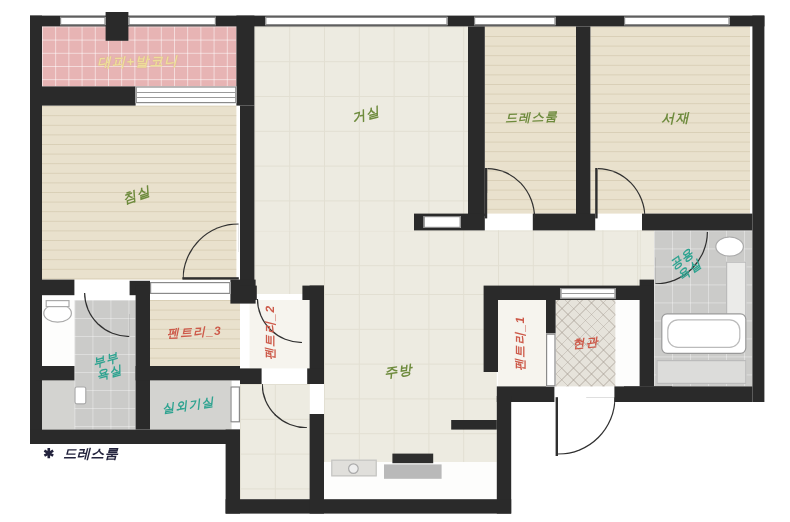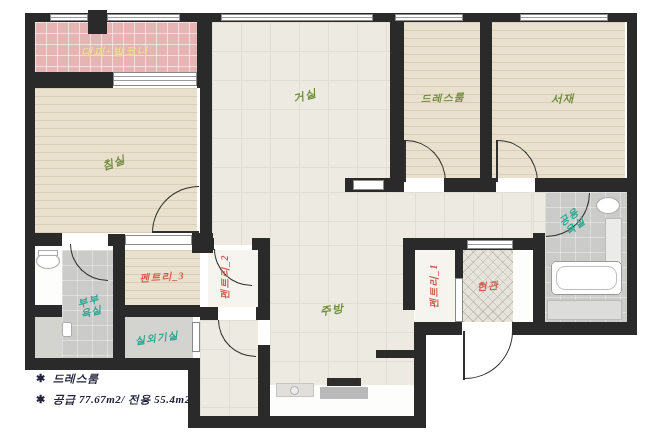--- a/index.html
+++ b/index.html
@@ -1,18 +1,18 @@
 <!DOCTYPE html>
 <html><head>
 <meta charset="utf-8">
 <style>
   html,body{margin:0;padding:0;background:#ffffff;}
   .stage{
     position:relative;width:658px;height:435px;background:#ffffff;overflow:hidden;
-    font-family:Liberation Serif, serif;
+    font-family:Liberation Sans, sans-serif;
   }
   
   .wall{position:absolute;background:#2a2a2a;}
   
   .tile{position:absolute;background-color:#edebe1;
     background-image:linear-gradient(#e2dfd2 1px,transparent 1px),linear-gradient(90deg,#e2dfd2 1px,transparent 1px);
     background-size:29px 29px;}
   .wood{position:absolute;background-color:#e9e1cd;
     background-image:linear-gradient(rgba(176,160,124,.28) 1px,transparent 1px);
     background-size:100% 8px;}
@@ -166,17 +166,14 @@
   <div class="lbl red" style="left:405px;top:279px;width:58px;font-size:10px;transform:rotate(-90deg);">펜트리_1</div>
   <div class="lbl red" style="left:471px;top:279px;width:34px;font-size:10px;transform:rotate(-5deg);">현관</div>
   <div class="lbl green" style="left:313px;top:302px;width:38px;transform:rotate(-8deg);">주방</div>
   <div class="lbl teal stack" style="left:76px;top:295px;font-size:10px;transform:rotate(-15deg);">부부욕실</div>
   <div class="lbl teal" style="left:126px;top:331px;width:62px;font-size:10px;transform:rotate(-8deg);">실외기실</div>
   <div class="lbl teal stack" style="left:558px;top:210px;font-size:10px;transform:rotate(-35deg);">공용욕실</div>
 
   <div class="note" style="left:36px;top:371px;">
     <span class="b">✱</span><span>드레스룸</span>
   </div>
-  <div class="note" style="left:36px;top:392px;">
-    <span class="b">✱</span><span>공급 77.67m2/ 전용 55.4m2</span>
-  </div>
 
 </div>
 
 </body></html>

